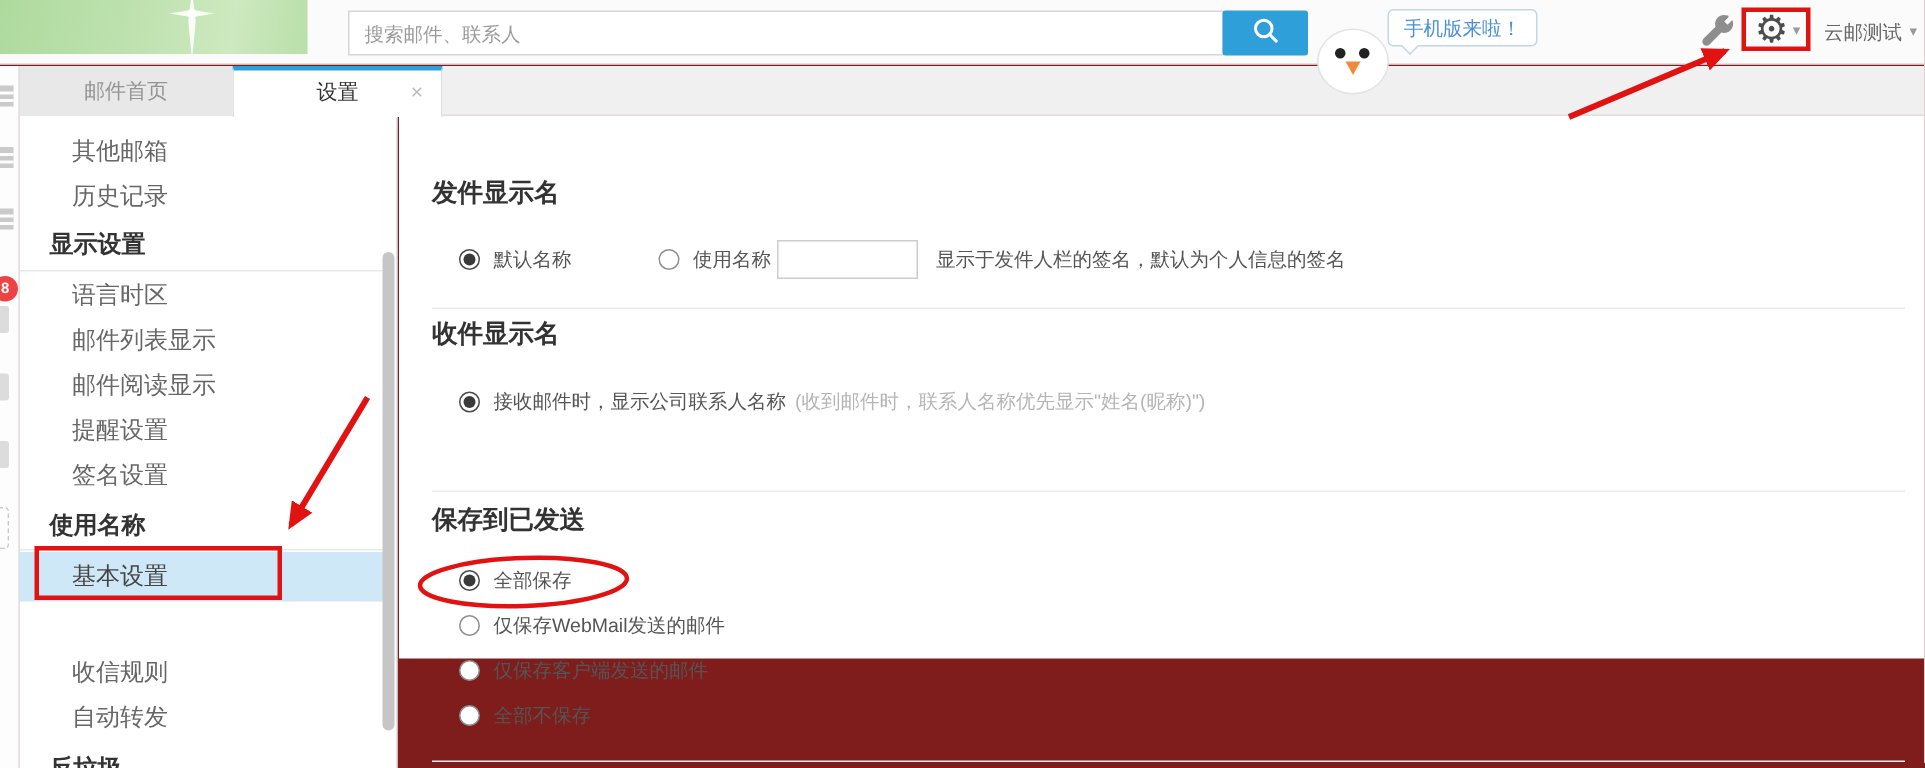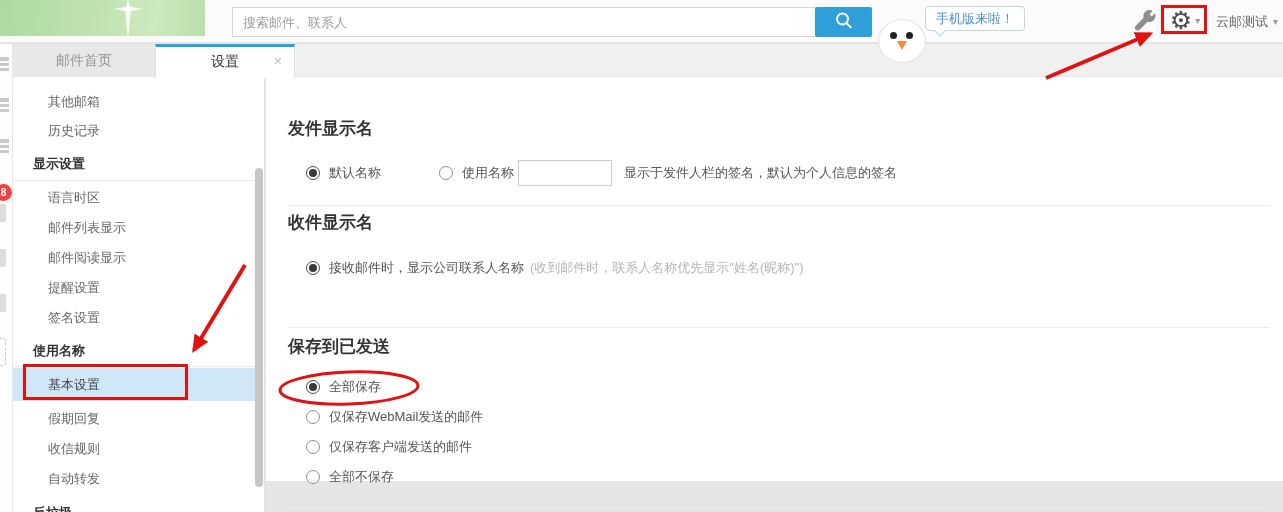--- a/index.html
+++ b/index.html
@@ -1,18 +1,18 @@
 <!DOCTYPE html>
 <html><head>
 <meta charset="utf-8">
 <style>
   * { margin:0; padding:0; box-sizing:border-box; }
   html,body { width:1283px; height:512px; background:#fff; }
   body { font-family:"Liberation Sans","DejaVu Sans",sans-serif; }
-  .screen { position:relative; width:1283px; height:512px; overflow:hidden; background:#e5e5e5; }
+  .screen { position:relative; width:1283px; height:512px; overflow:hidden; background:#7f1d1d; }
 
   
   .header { position:absolute; left:0; top:0; width:1283px; height:43px; background:#fbfbfb; border-bottom:1px solid #e4e4e4; }
   .logo-banner { position:absolute; left:0; top:0; width:205px; height:36px;
     background:linear-gradient(100deg,#aeda9e 0%,#bfe2b0 45%,#cde9bf 75%,#b9dfa9 100%); }
   .sparkle { position:absolute; left:105px; top:-6px; }
   .searchbox { position:absolute; left:232px; top:7px; width:640px; height:30px; }
   .search-input { position:absolute; left:0; top:0; width:584px; height:30px; border:1px solid #d6d6d6; background:#fff;
     font-size:13px; color:#333; padding:0 10px; outline:none; font-family:inherit; }
   .search-input::placeholder { color:#9b9b9b; }
@@ -46,30 +46,30 @@
   .left-strip { position:absolute; left:0; top:44px; width:13px; height:468px; background:#fdfdfd; border-right:1px solid #e7e7e7; }
   .frag-text { position:absolute; left:0; width:9px; height:14px; background:#b9b9b9; opacity:.75; }
   .frag-text i { position:absolute; left:0; right:0; height:2px; background:#fdfdfd; display:block; }
   .frag-box { position:absolute; left:-3px; width:9px; height:18px; background:#dcdcdc; border-radius:2px; }
   .frag-dashed { position:absolute; left:-4px; width:10px; height:28px; border:1px dashed #c6c6c6; border-radius:3px; }
   .badge { position:absolute; left:-5px; top:140px; width:17px; height:17px; background:#ef4343; border-radius:50%;
     color:#fff; font-size:10px; font-weight:bold; text-align:center; line-height:17px; }
 
   
   .sidebar { position:absolute; left:13px; top:77px; width:252px; height:435px; background:#fff; border-right:1px solid #e3e3e3; }
-  .side-row { position:absolute; left:0; width:243px; height:30px; line-height:30px; font-size:13px; color:#666; cursor:pointer; }
+  .side-row { position:absolute; left:0; width:243px; height:30px; line-height:30px; font-size:16px; color:#666; cursor:pointer; }
   .side-row.item { padding-left:35px; }
   .side-row.group { padding-left:20px; font-weight:bold; color:#333; cursor:default; }
   .side-row.selected { background:#cfe8f7; height:33px; line-height:33px; color:#444; }
   .side-divider { position:absolute; left:0; width:243px; height:1px; background:#e9e9e9; }
   .side-scrollthumb { position:absolute; left:242px; top:91px; width:8px; height:319px; background:#c6c6c6; border-radius:4px; }
   .redbox-sidebar { position:absolute; left:10px; top:287px; width:165px; height:36px; border:3px solid #e01212; z-index:40; pointer-events:none; }
 
   
-  .main { position:absolute; left:266px; top:77px; width:1017px; height:404px; background:#fff; }
+  .main { position:absolute; left:266px; top:77px; width:1017px; height:362px; background:#fff; }
   .sec-title { position:absolute; left:22px; font-size:17px; font-weight:bold; color:#333; }
   .divider { position:absolute; left:22px; width:982px; height:1px; background:#ececec; }
   .opt-row { position:absolute; left:40px; display:flex; align-items:center; font-size:13px; color:#555; }
   .radio { width:14px; height:14px; border:1px solid #8f8f8f; border-radius:50%; background:#fff; position:relative; flex:0 0 14px; margin-right:9px; cursor:pointer; }
   .radio.sel { border-color:#4a4a4a; }
   .radio.sel::after { content:""; position:absolute; left:2px; top:2px; width:8px; height:8px; background:#3a3a3a; border-radius:50%; }
   .opt-label { color:#555; cursor:pointer; }
   .opt-hint { color:#b5b5b5; margin-left:6px; }
   .name-input { width:94px; height:26px; border:1px solid #ccc; background:#fff; margin:0 12px 0 4px; outline:none; font-size:13px; padding:0 6px; font-family:inherit; }
   .inline-gap { width:58px; flex:0 0 58px; }
@@ -168,21 +168,20 @@
     <div class="side-row group" style="top:72px;">显示设置</div>
     <div class="side-divider" style="top:103px;"></div>
     <div class="side-row item" style="top:106px;">语言时区</div>
     <div class="side-row item" style="top:136px;">邮件列表显示</div>
     <div class="side-row item" style="top:166px;">邮件阅读显示</div>
     <div class="side-row item" style="top:196px;">提醒设置</div>
     <div class="side-row item" style="top:226px;">签名设置</div>
     <div class="side-row group" style="top:259px;">使用名称</div>
     <div class="side-divider" style="top:289px;"></div>
     <div class="side-row item selected" style="top:291px;">基本设置</div>
-    <div class="side-row item" style="top:327px;">假期回复</div>
     <div class="side-row item" style="top:357px;">收信规则</div>
     <div class="side-row item" style="top:387px;">自动转发</div>
     <div class="side-row group" style="top:421px;">反垃圾</div>
     <div class="side-scrollthumb"></div>
     <div class="redbox-sidebar"></div>
   </div>
 
   <div class="main">
 
     <div class="sec-title" style="top:40px;">发件显示名</div>

